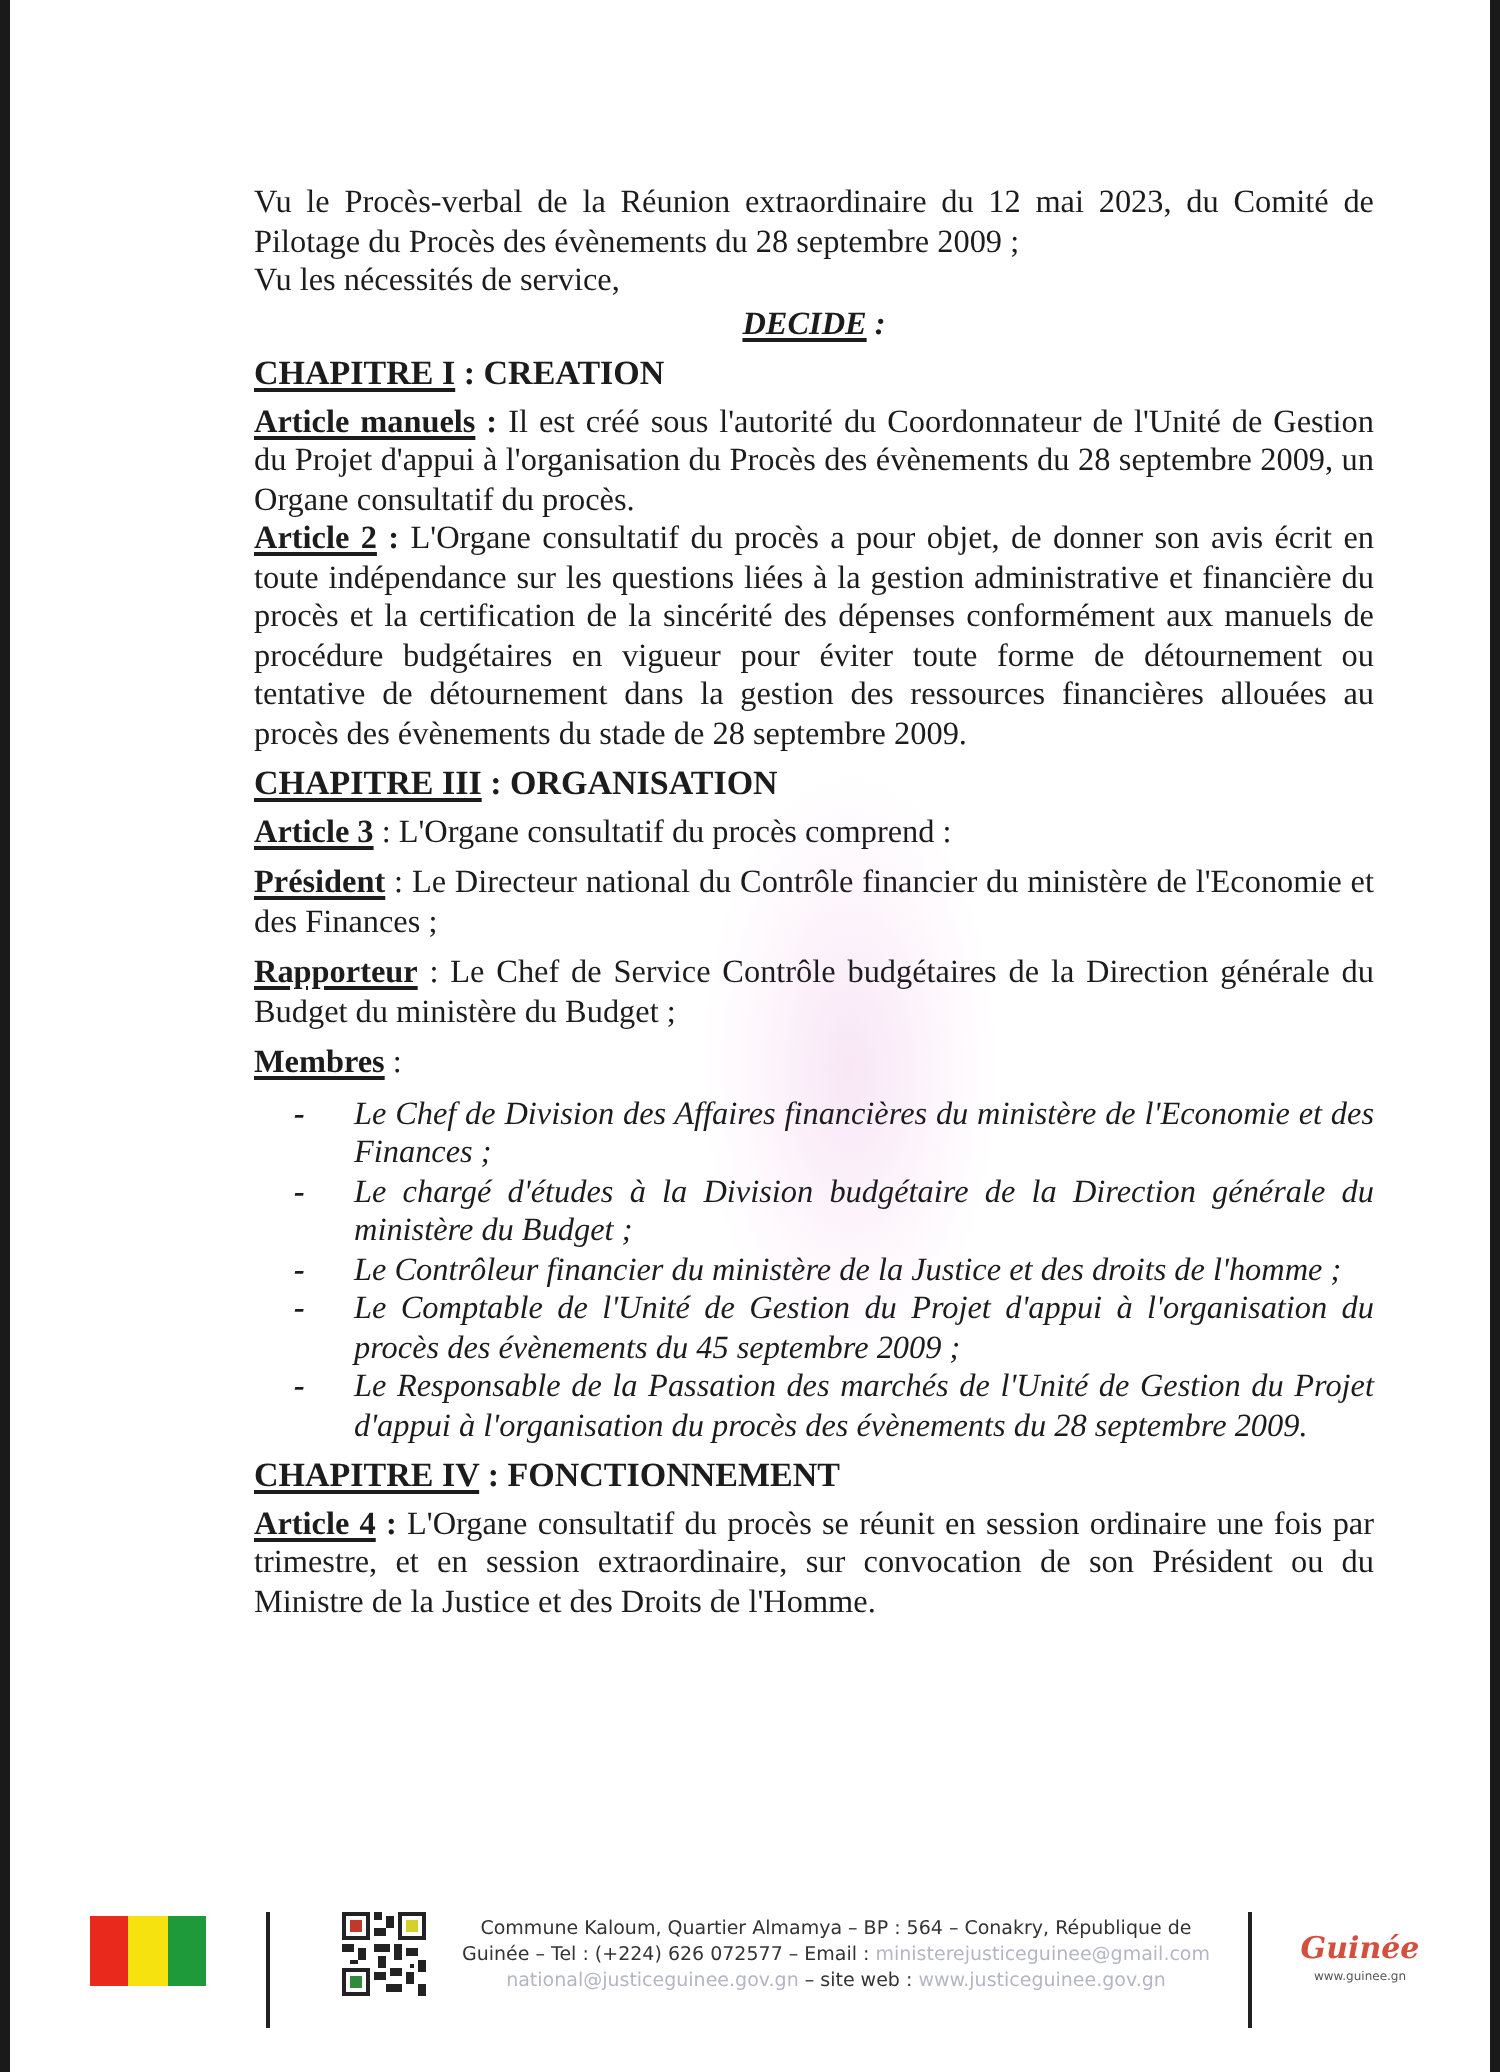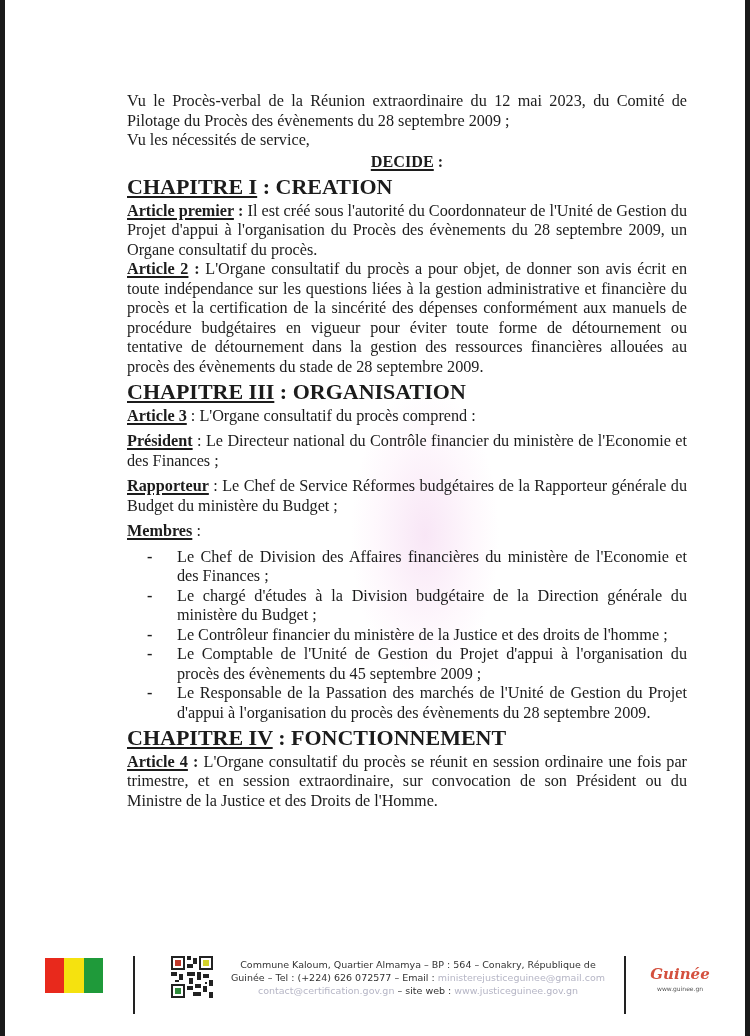--- a/index.html
+++ b/index.html
@@ -21,24 +21,24 @@
   }
   .content {
     position: absolute; left: 86px; top: 92px; width: 560px;
     font-size: 16.2px; line-height: 19.5px; margin-left: 36px;
   }
   p { margin: 0; }
   .just { text-align: justify; text-align-last: left; }
   .center { text-align: center; }
   .u { text-decoration: underline; text-underline-offset: 2px; text-decoration-thickness: 1.5px; }
   b { font-weight: bold; text-align: center; }
-  .decide { font-weight: bold; margin-top: 2px; }
-  .chap { font-weight: bold; font-size: 22px; margin-top: 5px; margin-bottom: 5px; }
+  .decide { font-weight: bold; margin-top: 2px; font-style: italic; }
+  .chap { font-weight: bold; font-size: 17px; margin-top: 5px; margin-bottom: 5px; }
   .gap { margin-top: 6px; }
-  ul.members { list-style: none; margin: 6px 0 0 0; padding: 0 0 0 20px; }
+  ul.members { list-style: none; margin: 6px 0 0 0; padding: 0 0 0 20px; font-style: italic; }
   ul.members li { position: relative; padding-left: 30px; }
   ul.members li::before { content: "-"; position: absolute; left: 0; font-weight: bold; }
 
   .footer { position: absolute; left: 0; top: 950px; width: 668px; height: 86px; }
   .flag { position: absolute; left: 40px; top: 8px; width: 58px; height: 35px; display: flex; }
   .flag span { flex: 1; }
   .vline { position: absolute; width: 2px; background: #222; }
   .qr { position: absolute; left: 166px; top: 6px; width: 42px; height: 42px; }
   .addr {
     position: absolute; left: 218px; top: 8px; width: 390px;
@@ -56,29 +56,29 @@
 <div class="page">
   <div class="watermark"></div>
 
   <div class="content">
     <p class="just">Vu le Procès-verbal de la Réunion extraordinaire du 12 mai 2023, du Comité de Pilotage du Procès des évènements du 28 septembre 2009 ;</p>
     <p>Vu les nécessités de service,</p>
 
     <p class="center decide"><span class="u">DECIDE</span><span> :</span></p>
 
     <p class="chap"><span class="u">CHAPITRE I</span><span> : </span><span>CREATION</span></p>
-    <p class="just"><b class="u">Article premier</b><b> : </b><span>Il est créé sous l'autorité du Coordonnateur de l'Unité de Gestion du Projet d'appui à l'organisation du Procès des évènements du 28 septembre 2009, un Organe consultatif du procès.</span></p>
+    <p class="just"><b class="u">Article manuels</b><b> : </b><span>Il est créé sous l'autorité du Coordonnateur de l'Unité de Gestion du Projet d'appui à l'organisation du Procès des évènements du 28 septembre 2009, un Organe consultatif du procès.</span></p>
 
     <p class="just"><b class="u">Article 2</b><b> : </b><span>L'Organe consultatif du procès a pour objet, de donner son avis écrit en toute indépendance sur les questions liées à la gestion administrative et financière du procès et la certification de la sincérité des dépenses conformément aux manuels de procédure budgétaires en vigueur pour éviter toute forme de détournement ou tentative de détournement dans la gestion des ressources financières allouées au procès des évènements du stade de 28 septembre 2009.</span></p>
 
     <p class="chap"><span class="u">CHAPITRE III</span><span> : </span><span>ORGANISATION</span></p>
     <p class="just"><b class="u">Article 3</b><span> : </span><span>L'Organe consultatif du procès comprend :</span></p>
 
     <p class="just gap"><b class="u">Président</b><span> : </span><span>Le Directeur national du Contrôle financier du ministère de l'Economie et des Finances ;</span></p>
-    <p class="just gap"><b class="u">Rapporteur</b><span> : </span><span>Le Chef de Service Réformes budgétaires de la Rapporteur générale du Budget du ministère du Budget ;</span></p>
+    <p class="just gap"><b class="u">Rapporteur</b><span> : </span><span>Le Chef de Service Contrôle budgétaires de la Direction générale du Budget du ministère du Budget ;</span></p>
     <p class="gap"><b class="u">Membres</b><span> :</span></p>
 
     <ul class="members">
       <li class="just">Le Chef de Division des Affaires financières du ministère de l'Economie et des Finances ;</li>
       <li class="just">Le chargé d'études à la Division budgétaire de la Direction générale du ministère du Budget ;</li>
       <li class="just">Le Contrôleur financier du ministère de la Justice et des droits de l'homme ;</li>
       <li class="just">Le Comptable de l'Unité de Gestion du Projet d'appui à l'organisation du procès des évènements du 45 septembre 2009 ;</li>
       <li class="just">Le Responsable de la Passation des marchés de l'Unité de Gestion du Projet d'appui à l'organisation du procès des évènements du 28 septembre 2009.</li>
     </ul>
 
@@ -122,21 +122,21 @@
           <rect x="11" y="18" width="4" height="2"></rect>
           <rect x="19" y="18" width="2" height="3"></rect>
         <rect x="2" y="12" width="2" height="1"></rect>
           <rect x="17" y="13" width="1" height="1"></rect>
       </g>
     </svg>
 
     <div class="addr">
       <div>Commune Kaloum, Quartier Almamya – BP : 564 – Conakry, République de</div>
       <div><span>Guinée – Tel : (+224) 626 072577 – Email : </span><span class="faint">ministerejusticeguinee@gmail.com</span></div>
-      <div><span class="faint">contact@certification.gov.gn</span><span> – site web : </span><span class="faint">www.justiceguinee.gov.gn</span></div>
+      <div><span class="faint">national@justiceguinee.gov.gn</span><span> – site web : </span><span class="faint">www.justiceguinee.gov.gn</span></div>
     </div>
 
     <div class="vline" style="left:619px; top:6px; height:58px;"></div>
 
     <div class="logo">
       <div class="logo-word">Guinée</div>
       <div class="logo-sub">www.guinee.gn</div>
     </div>
   </div>
 </div>

